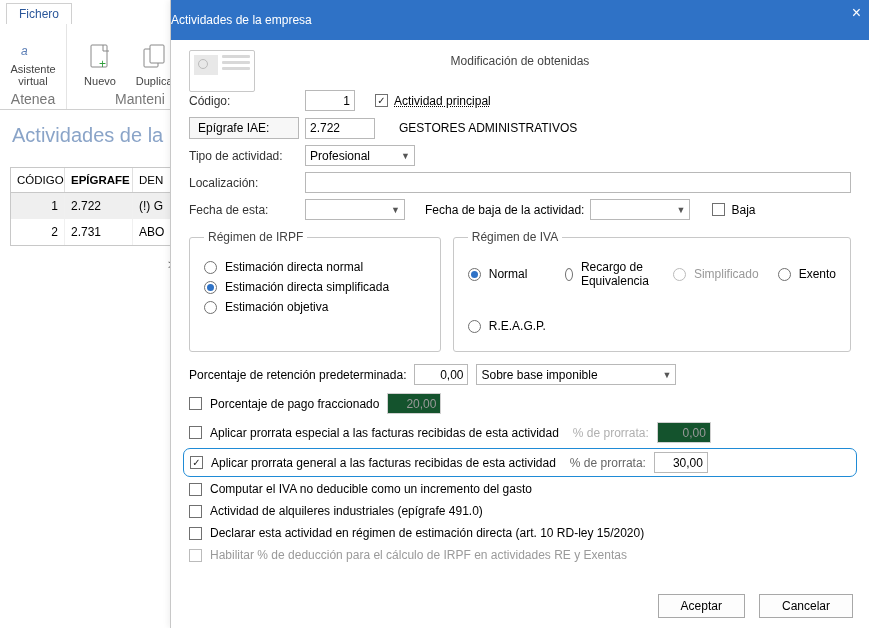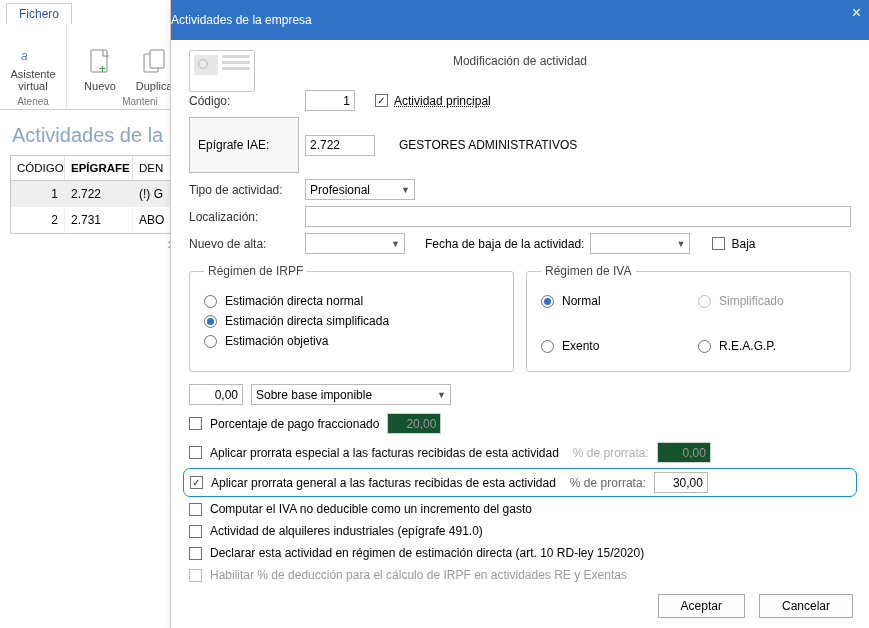--- a/index.html
+++ b/index.html
@@ -6,25 +6,25 @@
   body { margin: 0; width: 869px; height: 628px; background: #fff; overflow: hidden; position: relative; }
 
   
   .tab-strip { height: 24px; display: flex; align-items: flex-end; padding-left: 6px; }
   .tab { border: 1px solid #d0d0d0; border-bottom: none; padding: 3px 12px; background: #fff; color: #2b579a; }
   .ribbon { height: 86px; border-bottom: 1px solid #d0d0d0; display: flex; }
   .ribbon-group { display: flex; flex-direction: column; align-items: center; justify-content: flex-end; padding: 4px 8px 2px; border-right: 1px solid #e4e4e4; }
   .ribbon-icons { display: flex; gap: 6px; align-items: flex-start; }
   .ribbon-btn { display: flex; flex-direction: column; align-items: center; gap: 2px; width: 50px; }
   .ribbon-label { font-size: 11px; color: #444; text-align: center; line-height: 12px; }
-  .ribbon-grp-label { font-size: 10px; color: #777; margin-top: 4px; }
+  .ribbon-grp-label { font-size: 14px; color: #777; margin-top: 4px; }
 
   .page-title { color: #8aa4c8; font-size: 20px; font-weight: 300; padding: 14px 12px 8px; }
 
-  .grid { border: 1px solid #c8c8c8; margin: 0 10px; width: 170px; }
+  .grid { border: 1px solid #c8c8c8; margin: 12px 10px; width: 170px; }
   .grid-header { display: flex; border-bottom: 1px solid #c8c8c8; }
   .grid-header div { padding: 6px 6px; border-right: 1px solid #e0e0e0; font-size: 11.5px; }
   .grid-row { display: flex; }
   .grid-row div { padding: 6px 6px; border-right: 1px solid #f0f0f0; font-size: 12px; }
   .grid-row.sel { background: #efefef; }
   .col-codigo { width: 54px; text-align: right; }
   .col-epig { width: 68px; font-weight: 600; }
   .grid-header .col-epig { font-weight: 700; }
   .col-den { width: 44px; overflow: hidden; white-space: nowrap; }
   .collapse-handle { color:#666; margin-left: 168px; margin-top: 4px; }
@@ -37,39 +37,39 @@
   .modal-subtitle { text-align: center; color: #444; margin: 4px 0 14px; }
 
   .thumb { width:66px; height:42px; border:1px solid #c8c8c8; border-radius:2px; display:flex; padding:4px; gap:4px; position:absolute; top:10px; left:18px; }
   .thumb .pic { width:24px; height:20px; background:#e8e8e8; position:relative; }
   .thumb .pic::after{content:"";position:absolute;left:4px;top:4px;width:8px;height:8px;border-radius:50%;border:1px solid #bbb;}
   .thumb .lines{flex:1; display:flex; flex-direction:column; gap:3px;}
   .thumb .lines span{height:3px;background:#d8d8d8;display:block;border-radius:1px;}
 
   .form-row { display:flex; align-items:center; gap:6px; margin-bottom:6px; }
   .lbl { width:110px; color:#333; }
-  .btn-epig { border:1px solid #b8b8b8; padding:20px 8px; background:#f7f7f7; }
+  .btn-epig { border:1px solid #b8b8b8; padding:3px 8px; background:#f7f7f7; }
   input.txt, .combo { border:1px solid #b8b8b8; padding:2px 4px; height:21px; background:#fff; }
   .txt.ra { text-align:right; }
   .combo { display:inline-flex; align-items:center; justify-content:space-between; gap:6px; }
   .combo .caret { font-size:9px; color:#555; }
   .chk { width:13px; height:13px; border:1px solid #707070; display:inline-flex; align-items:center; justify-content:center; font-size:10px; color:#222; background:#fff; }
   .chk.on::after { content:"✓"; }
   .chk.disabled { border-color:#bbb; color:#bbb; }
   .radio { width:13px; height:13px; border:1px solid #707070; border-radius:50%; display:inline-flex; align-items:center; justify-content:center; }
   .radio.on::after { content:""; width:7px; height:7px; background:#2f72c6; border-radius:50%; }
   .radio.disabled { border-color:#bbb; }
   .radio-label.disabled { color:#999; }
 
   fieldset { border:1px solid #c8c8c8; border-radius:3px; padding:10px 14px 12px; margin:0; }
   legend { padding:0 4px; color:#444; }
   .regimes { display:flex; gap:12px; margin:10px 0 12px; }
   .regimes fieldset { flex:1; }
   .radio-row { display:flex; align-items:center; gap:8px; margin:6px 0; }
-  .iva-grid { display:grid; grid-template-columns: 1fr 1fr; row-gap:6px;gap:19px; }
+  .iva-grid { display:grid; grid-template-columns: 1fr 1fr 1fr 1fr; row-gap:6px;gap:19px; }
 
   .opts { display:flex; flex-direction:column; gap:8px; margin-top:2px; }
   .opt { display:flex; align-items:center; gap:8px; }
   .opt .sub-lbl { color:#666; margin-left:6px; }
   .opt .sub-lbl.disabled{ color:#b0b0b0; }
   .numbox { width:54px; text-align:right; }
   .numbox.disabled{ background:#14532d; color:#999; border-color:#d0d0d0; }
 
   .highlight-box { border:1.5px solid #1f8bd6; padding:3px 6px; border-radius:7px; margin:-3px -6px; }
 
@@ -150,21 +150,21 @@
   </div>
   <div class="modal-body">
     <div class="thumb">
       <div class="pic"></div>
       <div class="lines">
           <span></span>
           <span></span>
           <span></span>
         </div>
     </div>
-    <div class="modal-subtitle">Modificación de actividad</div>
+    <div class="modal-subtitle">Modificación de obtenidas</div>
 
     <div style="height:8px"></div>
 
     <div class="form-row">
       <span class="lbl">Código:</span>
       <input class="txt ra" style="width: 50px;" value="1">
       <span style="width:8px"></span>
       <span class="chk on"></span>
       <span style="text-decoration:underline dotted;">Actividad principal</span>
     </div>
@@ -182,21 +182,21 @@
           <span class="caret">▼</span>
       </div>
     </div>
 
     <div class="form-row">
       <span class="lbl">Localización:</span>
       <input class="txt" style="flex: 1 1 0%;" value="">
     </div>
 
     <div class="form-row">
-      <span class="lbl">Nuevo de alta:</span>
+      <span class="lbl">Fecha de esta:</span>
       <div class="combo" style="width:100px">
         <span></span>
           <span class="caret">▼</span>
       </div>
       <span style="margin-left:14px">Fecha de baja de la actividad:</span>
       <div class="combo" style="width:100px">
         <span></span>
           <span class="caret">▼</span>
       </div>
       <span style="width:10px"></span>
@@ -221,36 +221,41 @@
           </div>
       </fieldset>
       <fieldset>
         <legend>Régimen de IVA</legend>
         <div class="iva-grid">
           <div class="radio-row">
               <span class="radio on"></span>
               <span class="radio-label">Normal</span>
             </div>
           <div class="radio-row">
+              <span class="radio"></span>
+              <span class="radio-label">Recargo de Equivalencia</span>
+            </div>
+          <div class="radio-row">
               <span class="radio disabled"></span>
               <span class="radio-label disabled">Simplificado</span>
             </div>
           <div class="radio-row">
               <span class="radio"></span>
               <span class="radio-label">Exento</span>
             </div>
           <div class="radio-row">
               <span class="radio"></span>
               <span class="radio-label">R.E.A.G.P.</span>
             </div>
         </div>
       </fieldset>
     </div>
 
     <div class="pct-row">
+      <span>Porcentaje de retención predeterminada:</span>
       <input class="txt ra numbox" value="0,00" style="">
       <div class="combo" style="width:200px">
         <span>Sobre base imponible</span>
           <span class="caret">▼</span>
       </div>
     </div>
 
     <div class="opts">
       <div class="opt">
         <span class="chk"></span>

